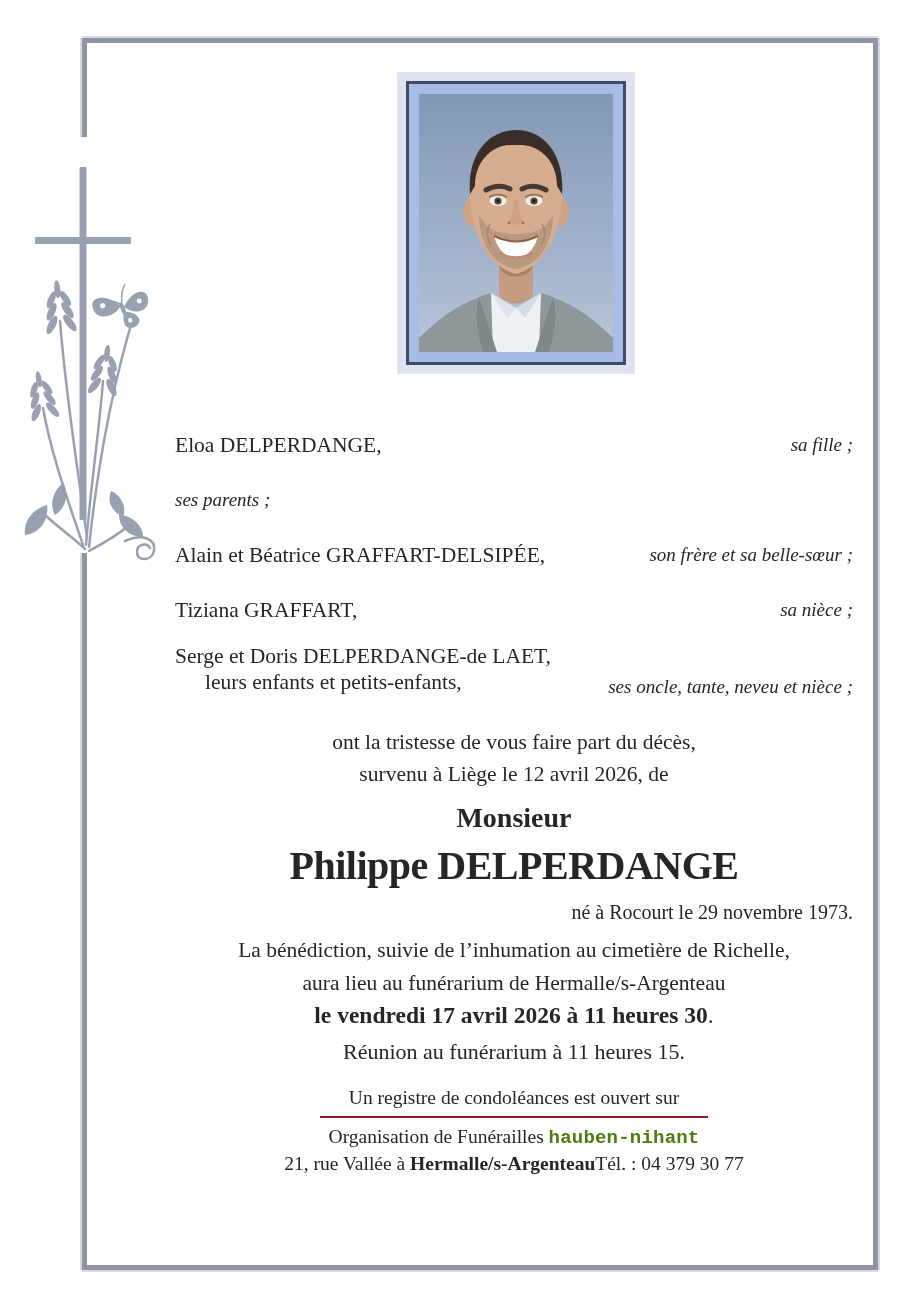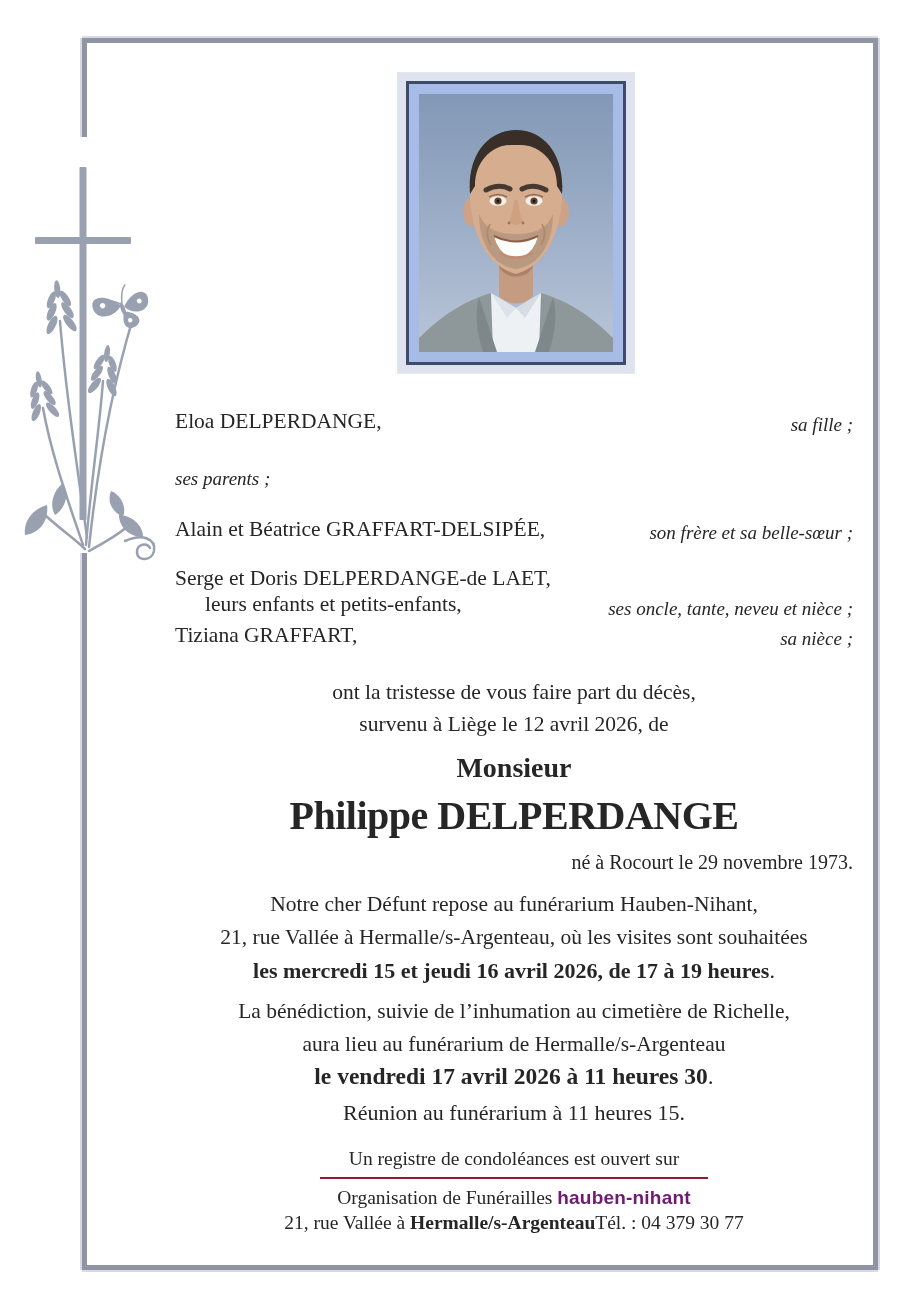--- a/index.html
+++ b/index.html
@@ -18,43 +18,43 @@
   
   .deco{position:absolute;left:15px;top:153px;width:150px;height:420px;}
   
   .photo-outer{position:absolute;left:398px;top:73px;width:236px;height:300px;
     background:#dfe3ef;padding:8px;box-sizing:border-box;box-shadow:0 0 0 1px #e4e7f0;}
   .photo-mid{width:100%;height:100%;box-sizing:border-box;border:3px solid #3e4c6a;
     background:#a7bbe7;padding:10px;}
   .photo-mid svg{display:block;width:100%;height:100%;}
   
   .content{position:absolute;left:175px;top:403px;width:678px;text-align:center;}
-  .frow{display:flex;justify-content:space-between;align-items:center;
-    line-height:26px;margin-bottom:19px;font-size:21.5px;text-align:left;}
+  .frow{display:flex;justify-content:space-between;align-items:flex-end;
+    line-height:26px;margin-bottom:19px;font-size:21.5px;text-align:left;margin-top:20px;}
   .fname{white-space:nowrap;}
   .fname .indent{padding-left:30px;}
   .frel{font-style:italic;font-size:19px;padding-top:9px;white-space:nowrap;}
   .frow.last{margin-bottom:0;}
   .frow.last .frel{align-self:flex-end;padding-top:0;position:relative;top:5px;}
-  .announce{margin-top:24px;font-size:21.5px;line-height:32px;}
+  .announce{margin-top:31px;font-size:21.5px;line-height:32px;}
   .salutation{margin-top:10px;font-size:28px;line-height:36px;font-weight:bold;}
   .dname{margin:4px 0 0 0;font-size:40px;line-height:52px;font-weight:bold;letter-spacing:-.5px;}
   .birth{margin-top:6px;font-size:20px;line-height:28px;text-align:right;}
   .para1{margin-top:12px;font-size:21.5px;line-height:33px;}
   .bline{font-weight:bold;font-size:22px;}
   .bline .plain{font-weight:normal;}
   .para2{margin-top:8px;font-size:21.5px;line-height:33px;}
   .bigdate{font-weight:bold;font-size:23.5px;line-height:30px;}
   .bigdate .plain{font-weight:normal;}
   .reunion{margin-top:8px;font-size:22px;line-height:28px;}
   .register{margin-top:17px;font-size:19.5px;line-height:30px;}
   .redline{margin:3px auto 0 auto;width:388px;height:2px;background:#8c1b34;}
   .org{margin-top:6px;font-size:19.5px;line-height:25px;}
-  .logo{font-family:Liberation Sans, sans-serif;font-weight:bold;
-    font-size:19px;color:#701a75;letter-spacing:.2px;}
+  .logo{font-family:Liberation Mono, monospace;font-weight:bold;
+    font-size:19px;color:#4d7c0f;letter-spacing:.2px;}
   .addr{font-size:19.5px;line-height:25px;}
   .addr .tel{}
 </style>
 </head>
 <body>
 
 <div>
 
   <div class="bseg b-top"></div>
   <div class="bseg b-right"></div>
@@ -162,46 +162,41 @@
       <span class="fname">Eloa DELPERDANGE,</span>
       <span class="frel">sa fille ;</span>
     </div>
     <div class="frow">
       <span class="frel">ses parents ;</span>
     </div>
     <div class="frow">
       <span class="fname">Alain et Béatrice GRAFFART-DELSIPÉE,</span>
       <span class="frel">son frère et sa belle-sœur ;</span>
     </div>
+    <div class="frow">
+      <span class="fname">Tiziana GRAFFART,</span>
+      <span class="frel">sa nièce ;</span>
+    </div>
     <div class="frow last">
       <span class="fname">
         <span style="display:block">Serge et Doris DELPERDANGE-de LAET,</span>
         <span style="display:block" class="indent">leurs enfants et petits-enfants,</span>
       </span>
       <span class="frel">ses oncle, tante, neveu et nièce ;</span>
     </div>
-    <div class="frow">
-      <span class="fname">Tiziana GRAFFART,</span>
-      <span class="frel">sa nièce ;</span>
-    </div>
 
     <div class="announce">
       <div>ont la tristesse de vous faire part du décès,</div>
       <div>survenu à Liège le 12 avril 2026, de</div>
     </div>
 
     <div class="salutation">Monsieur</div>
     <div class="dname">Philippe DELPERDANGE</div>
     <div class="birth">né à Rocourt le 29 novembre 1973.</div>
 
-    <div class="para1">
-      <div>Notre cher Défunt repose au funérarium Hauben-Nihant,</div>
-      <div>21, rue Vallée à Hermalle/s-Argenteau, où les visites sont souhaitées</div>
-      <div class="bline"><span>les mercredi 15 et jeudi 16 avril 2026, de 17 à 19 heures</span><span class="plain">.</span></div>
-    </div>
 
     <div class="para2">
       <div>La bénédiction, suivie de l’inhumation au cimetière de Richelle,</div>
       <div>aura lieu au funérarium de Hermalle/s-Argenteau</div>
     </div>
 
     <div class="bigdate"><span>le vendredi 17 avril 2026 à 11 heures 30</span><span class="plain">.</span></div>
 
     <div class="reunion">Réunion au funérarium à 11 heures 15.</div>
 

